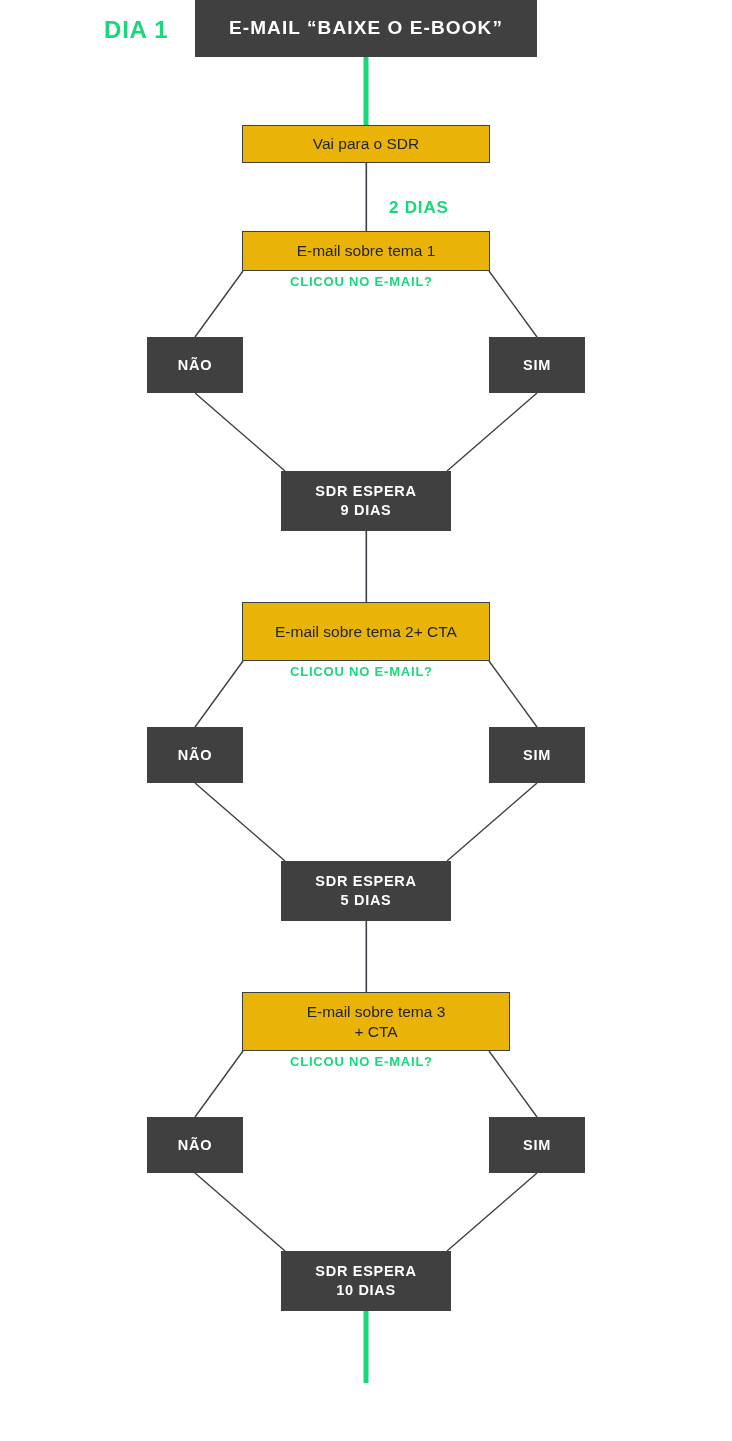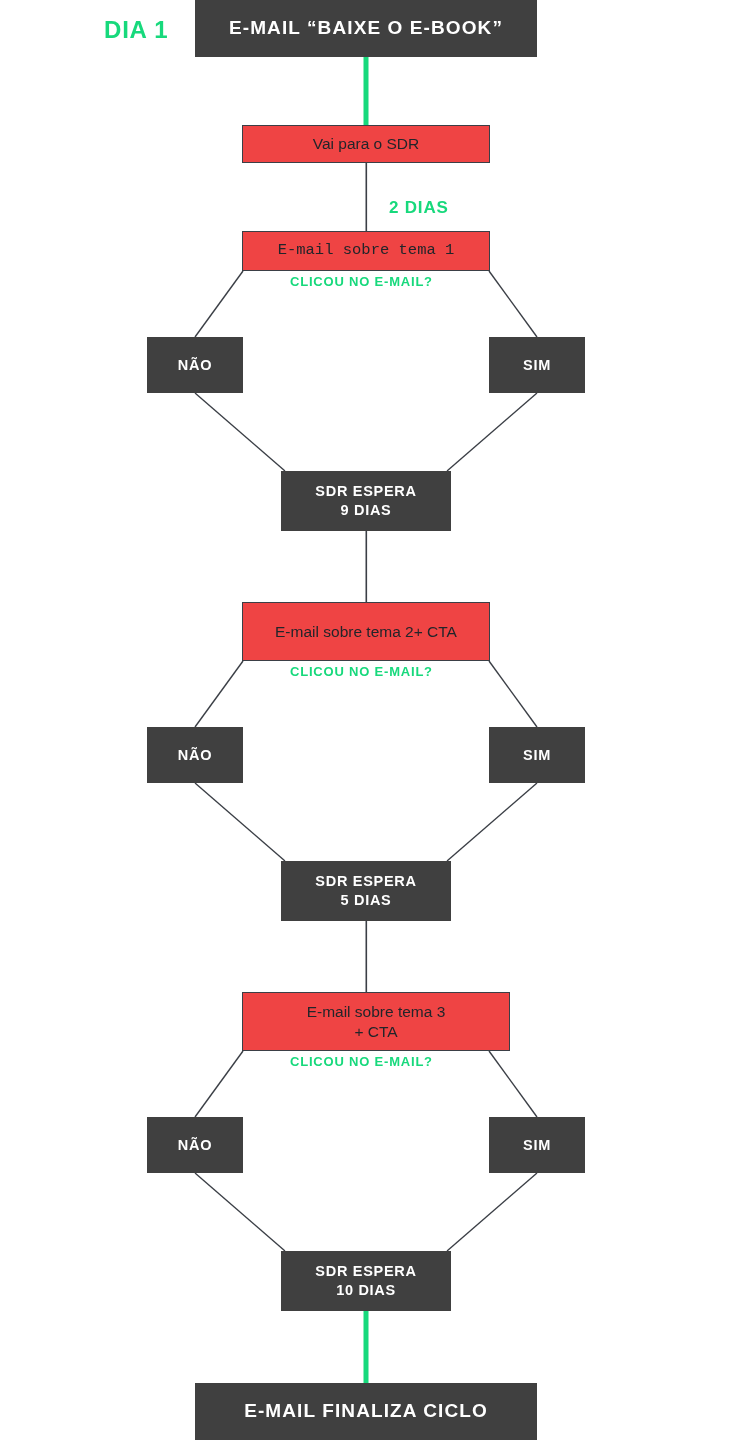--- a/index.html
+++ b/index.html
@@ -49,21 +49,21 @@
   .green.wait {
     font-size: 14.5px;
     letter-spacing: 0.7px;
   }
   .green.choice {
     font-size: 14.5px;
     letter-spacing: 0.7px;
   }
   
   .boxed {
-    background: #ef4444;
+    background: #eab308;
     border: 1.6px solid #3b3f46;
     color: #22252a;
     font-size: 15.5px;
     font-weight: 400;
   }
   
   .label {
     position: absolute;
     color: #17d97c;
     font-weight: bold;
@@ -119,21 +119,21 @@
   </svg>
 
   <div class="label day" style="left:104px; top:16px;">DIA 1</div>
 
   <div class="node green hero" style="left:195px; top:0px; width:342px; height:57px;">E-MAIL “BAIXE O E-BOOK”</div>
 
   <div class="node boxed" style="left:242px; top:125px; width:248px; height:38px;">Vai para o SDR</div>
 
   <div class="label small" style="left:389px; top:198px;">2 DIAS</div>
 
-  <div class="node boxed" style="left:242px; top:231px; width:248px; height:40px;font-family:Liberation Mono, monospace;">E-mail sobre tema 1</div>
+  <div class="node boxed" style="left:242px; top:231px; width:248px; height:40px;">E-mail sobre tema 1</div>
   <div class="label branch" style="left:290px; top:274px;">CLICOU NO E-MAIL?</div>
 
   <div class="node green choice" style="left:147px; top:337px; width:96px; height:56px;">NÃO</div>
   <div class="node green choice" style="left:489px; top:337px; width:96px; height:56px;">SIM</div>
 
   <div class="node green wait" style="left:281px; top:471px; width:170px; height:60px; flex-direction:column;">
     <span>SDR ESPERA</span>
     <span>9 DIAS</span>
   </div>
 
@@ -158,15 +158,14 @@
   <div class="label branch" style="left:290px; top:1054px;">CLICOU NO E-MAIL?</div>
 
   <div class="node green choice" style="left:147px; top:1117px; width:96px; height:56px;">NÃO</div>
   <div class="node green choice" style="left:489px; top:1117px; width:96px; height:56px;">SIM</div>
 
   <div class="node green wait" style="left:281px; top:1251px; width:170px; height:60px; flex-direction:column;">
     <span>SDR ESPERA</span>
     <span>10 DIAS</span>
   </div>
 
-  <div class="node green hero" style="left:195px; top:1383px; width:342px; height:57px;">E-MAIL FINALIZA CICLO</div>
 
 </div>
 
 </body></html>

